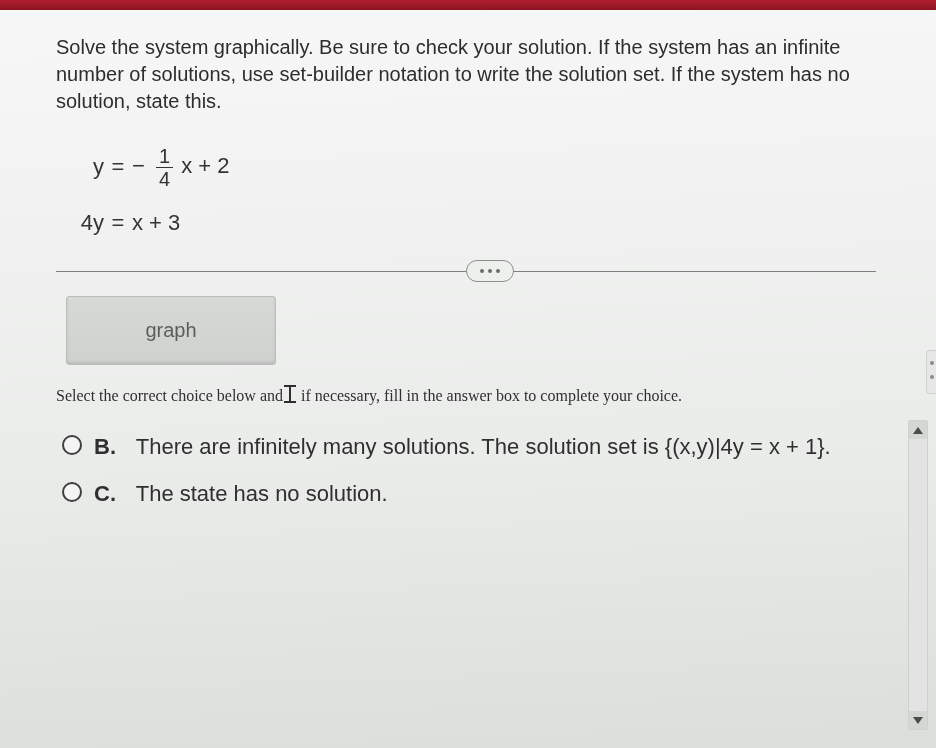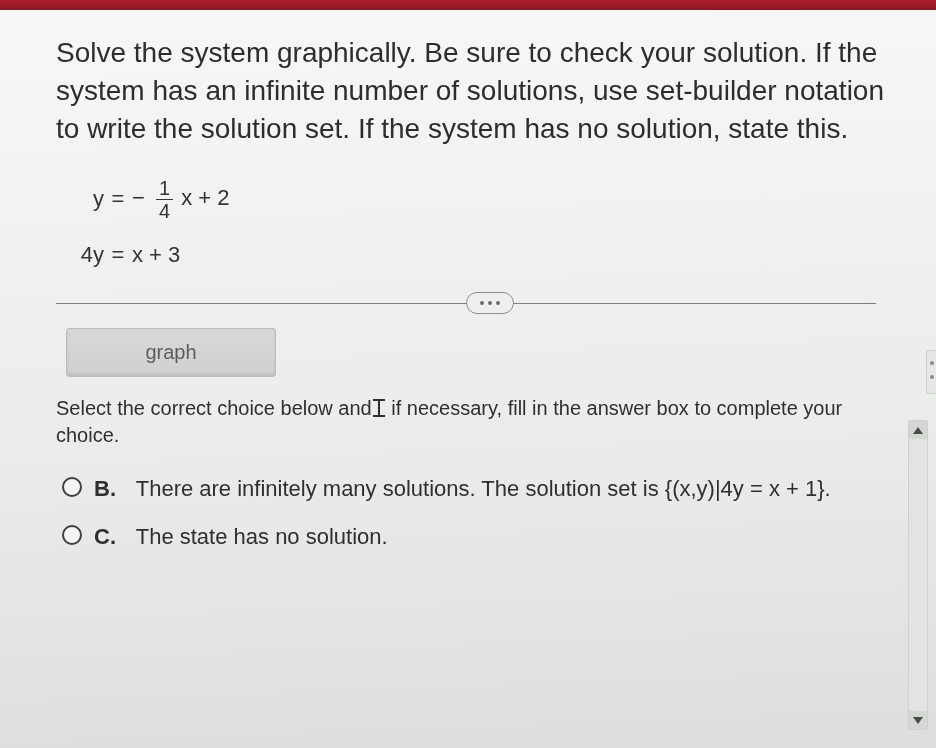--- a/index.html
+++ b/index.html
@@ -16,21 +16,21 @@
   }
   .page {
     background: linear-gradient(178deg, #f6f7f6 0%, #eaecea 60%, #dcdedc 100%);
     margin: 0;
     padding: 24px 44px 24px 56px;
     min-height: 738px;
     position: relative;
   }
   .question {
     color: #2d2d2d;
-    font-size: 28px;
+    font-size: 20px;
     line-height: 1.35;
     margin-bottom: 24px;
     max-width: 830px;
   }
   .equations {
     color: #333;
     font-size: 22px;
     margin: 12px 0 20px 6px;
   }
   .eqrow { display:flex; align-items:center; height:56px; }
@@ -58,32 +58,33 @@
     display:flex; align-items:center; justify-content:center; gap:4px;
     cursor:pointer;
   }
   .dots span { width:4px; height:4px; background:#6a6c6a; border-radius:50%; }
   .graph-tab {
     margin: 24px 0 18px 10px;
     width: 210px;
     background: linear-gradient(#d7d9d7, #cfd1cf);
     border: 1px solid #bcbebc;
     border-radius: 3px;
-    padding: 12px 0;
+    padding: 22px 0;
     text-align: center;
     color: #5c5e5c;
     font-size: 20px;
     box-shadow: inset 0 -2px 3px rgba(0,0,0,.1);
   }
   .instruct {
     color: #2f2f2f;
-    font-size: 20px;
+    font-size: 16px;
     line-height:1.35;
     margin: 10px 0 24px 0;
     max-width: 810px;
+    font-family: Liberation Serif, serif;
   }
   .ibeam {
     display:inline-block; width:14px; position:relative; top:2px;
   }
   .ibeam::before {
     content:""; display:block; width:2px; height:18px; background:#2f2f2f; margin:0 auto;
   }
   .ibeam::after {
     content:""; display:block; width:12px; height:2px; background:#2f2f2f; position:absolute; left:1px; top:0;
   }

